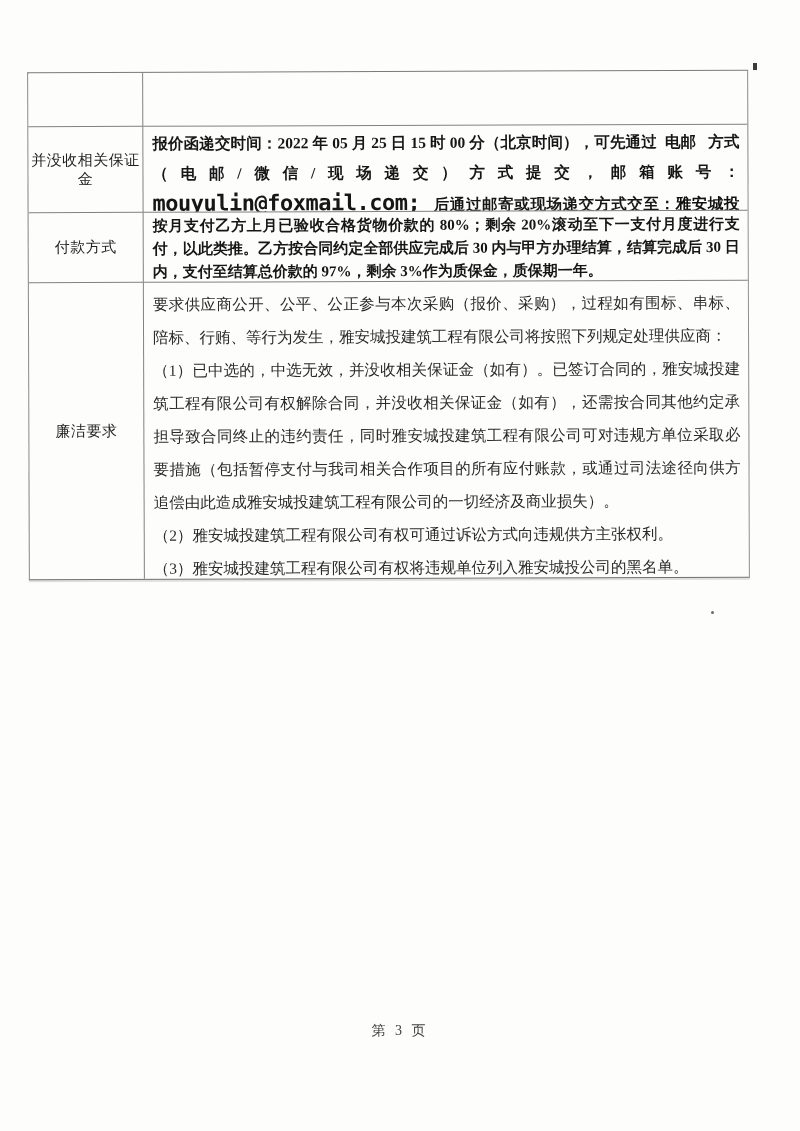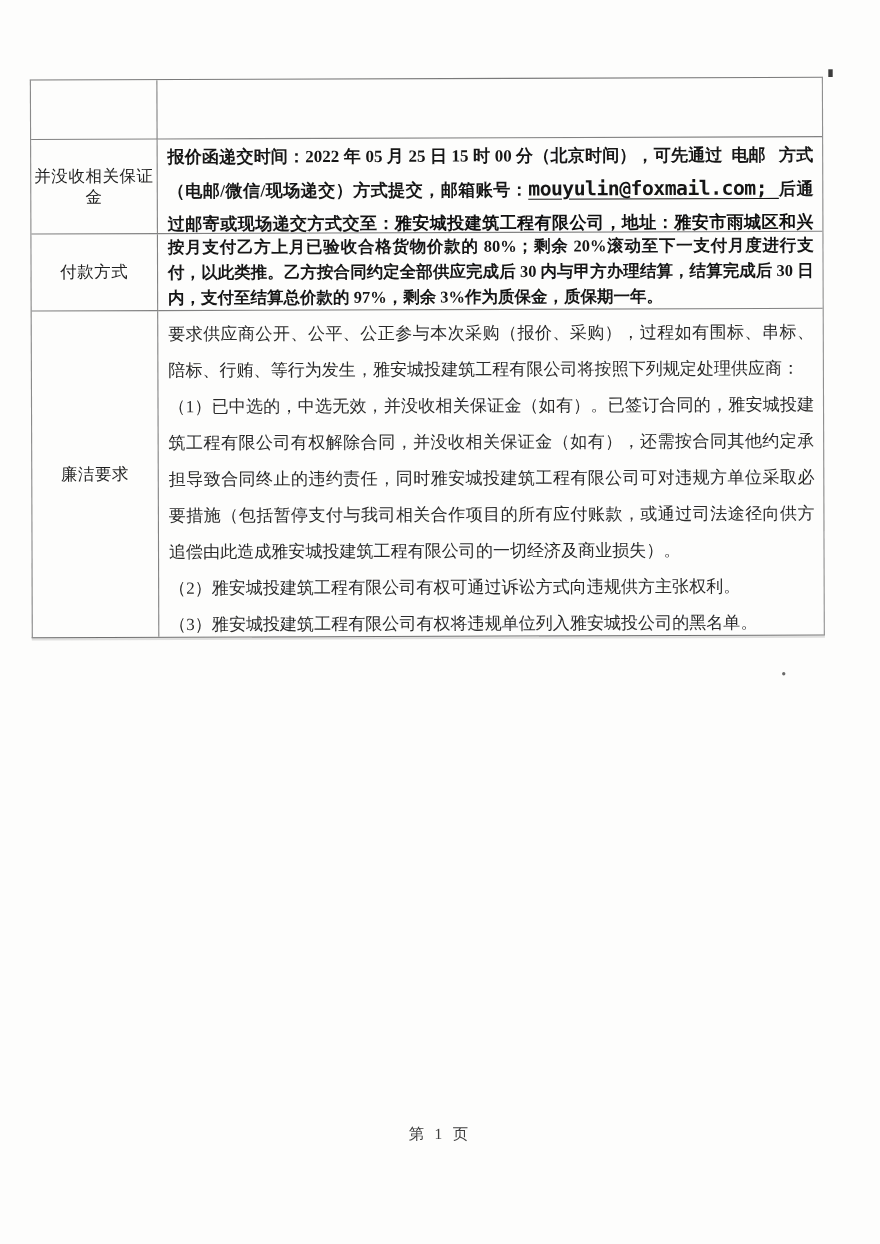--- a/index.html
+++ b/index.html
@@ -62,21 +62,21 @@
     line-height: 30px;
     padding-top: 2px;
     font-weight: 700;
     color: #161616;
   }
   .u {
     text-underline-offset: 4px;
   }
   .email {
     font-family: "DejaVu Sans Mono", "Liberation Mono", monospace;
-    font-size: 18px;
+    font-size: 22px;
     font-weight: 700;
     text-decoration: underline;
     text-underline-offset: 3px;
     letter-spacing: -0.5px;
   }
   .company-u {
     font-weight: 700;
     text-decoration: underline;
     text-underline-offset: 4px;
     color: #101010;
@@ -132,18 +132,18 @@
     <div class="cell last label-cell">廉洁要求</div>
     <div class="cell last content-cell integrity-text">
       <p>要求供应商公开、公平、公正参与本次采购（报价、采购），过程如有围标、串标、陪标、行贿、等行为发生，雅安城投建筑工程有限公司将按照下列规定处理供应商：</p>
       <p>（1）已中选的，中选无效，并没收相关保证金（如有）。已签订合同的，雅安城投建筑工程有限公司有权解除合同，并没收相关保证金（如有），还需按合同其他约定承担导致合同终止的违约责任，同时雅安城投建筑工程有限公司可对违规方单位采取必要措施（包括暂停支付与我司相关合作项目的所有应付账款，或通过司法途径向供方追偿由此造成雅安城投建筑工程有限公司的一切经济及商业损失）。</p>
       <p>（2）雅安城投建筑工程有限公司有权可通过诉讼方式向违规供方主张权利。</p>
       <p>（3）雅安城投建筑工程有限公司有权将违规单位列入雅安城投公司的黑名单。</p>
     </div>
 
   </div>
 
-  <div class="page-footer">第 1 页</div>
+  <div class="page-footer">第 3 页</div>
 
   <div class="speck speck-corner"></div>
   <div class="speck speck-mid"></div>
 
 </div>
 
 </body></html>

